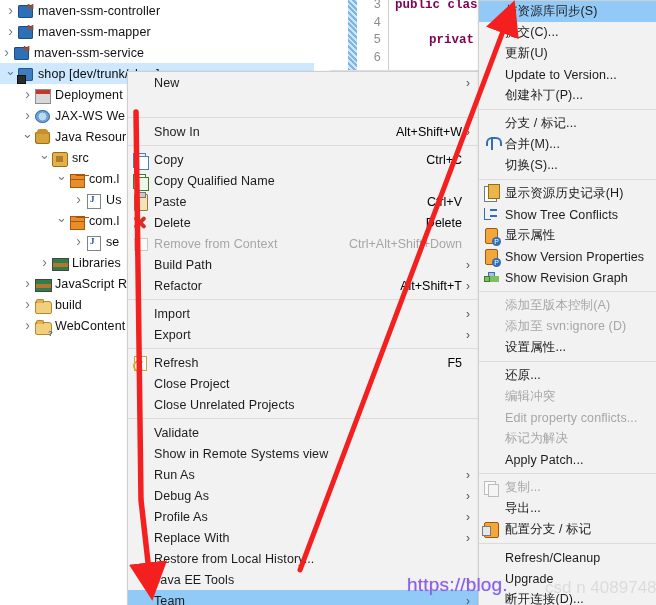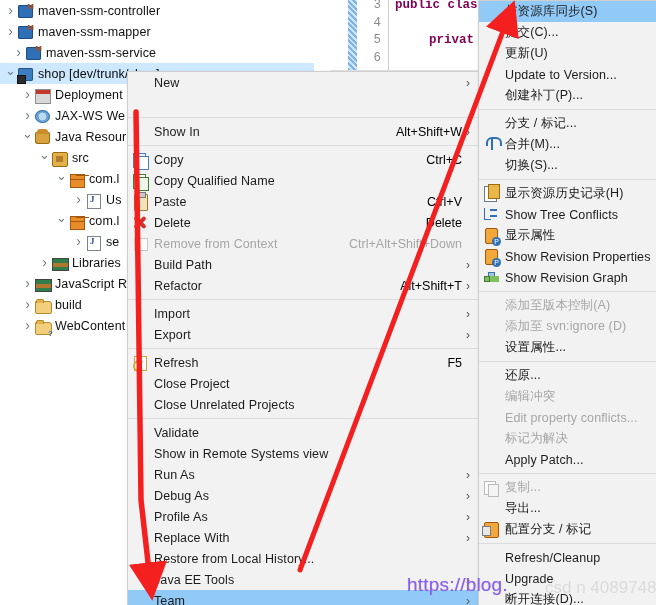--- a/index.html
+++ b/index.html
@@ -192,21 +192,21 @@
       </span>
       <span class="tlabel">maven-ssm-controller</span>
     </div>
     <div class="trow" style="padding-left: 4px;">
       <span class="twist closed"></span>
       <span class="ticon">
         <span class="ic-maven"></span>
       </span>
       <span class="tlabel">maven-ssm-mapper</span>
     </div>
-    <div class="trow" style="padding-left: 12px;">
+    <div class="trow" style="padding-left: 0;">
       <span class="twist closed"></span>
       <span class="ticon">
         <span class="ic-maven"></span>
       </span>
       <span class="tlabel">maven-ssm-service</span>
     </div>
     <div class="trow sel" style="padding-left: 4px; width: 310px;">
       <span class="twist open"></span>
       <span class="ticon">
         <span class="ic-prj"></span>
@@ -523,21 +523,21 @@
       <span class="micon">
         <span class="s-prop"></span>
       </span>
       <span class="mlabel">显示属性</span>
       <span class="marrow"></span>
     </div>
     <div class="mi">
       <span class="micon">
         <span class="s-prop"></span>
       </span>
-      <span class="mlabel">Show Revision Properties</span>
+      <span class="mlabel">Show Version Properties</span>
       <span class="marrow"></span>
     </div>
     <div class="mi">
       <span class="micon">
         <span class="s-graph"></span>
       </span>
       <span class="mlabel">Show Revision Graph</span>
       <span class="marrow"></span>
     </div>
     <div class="msep"></div>

